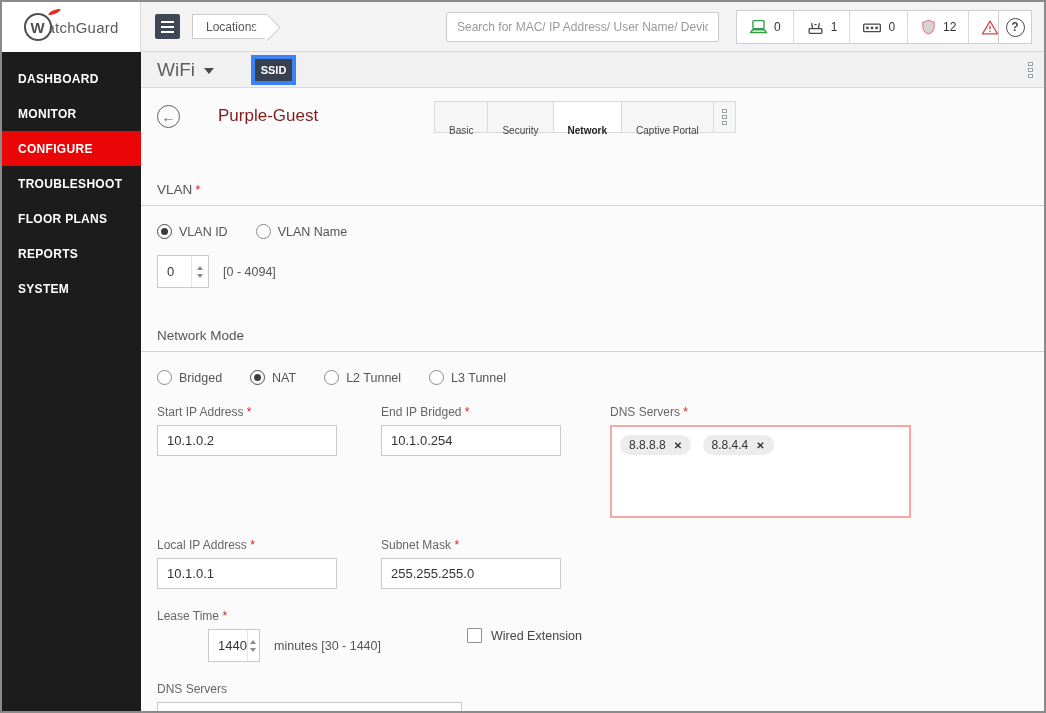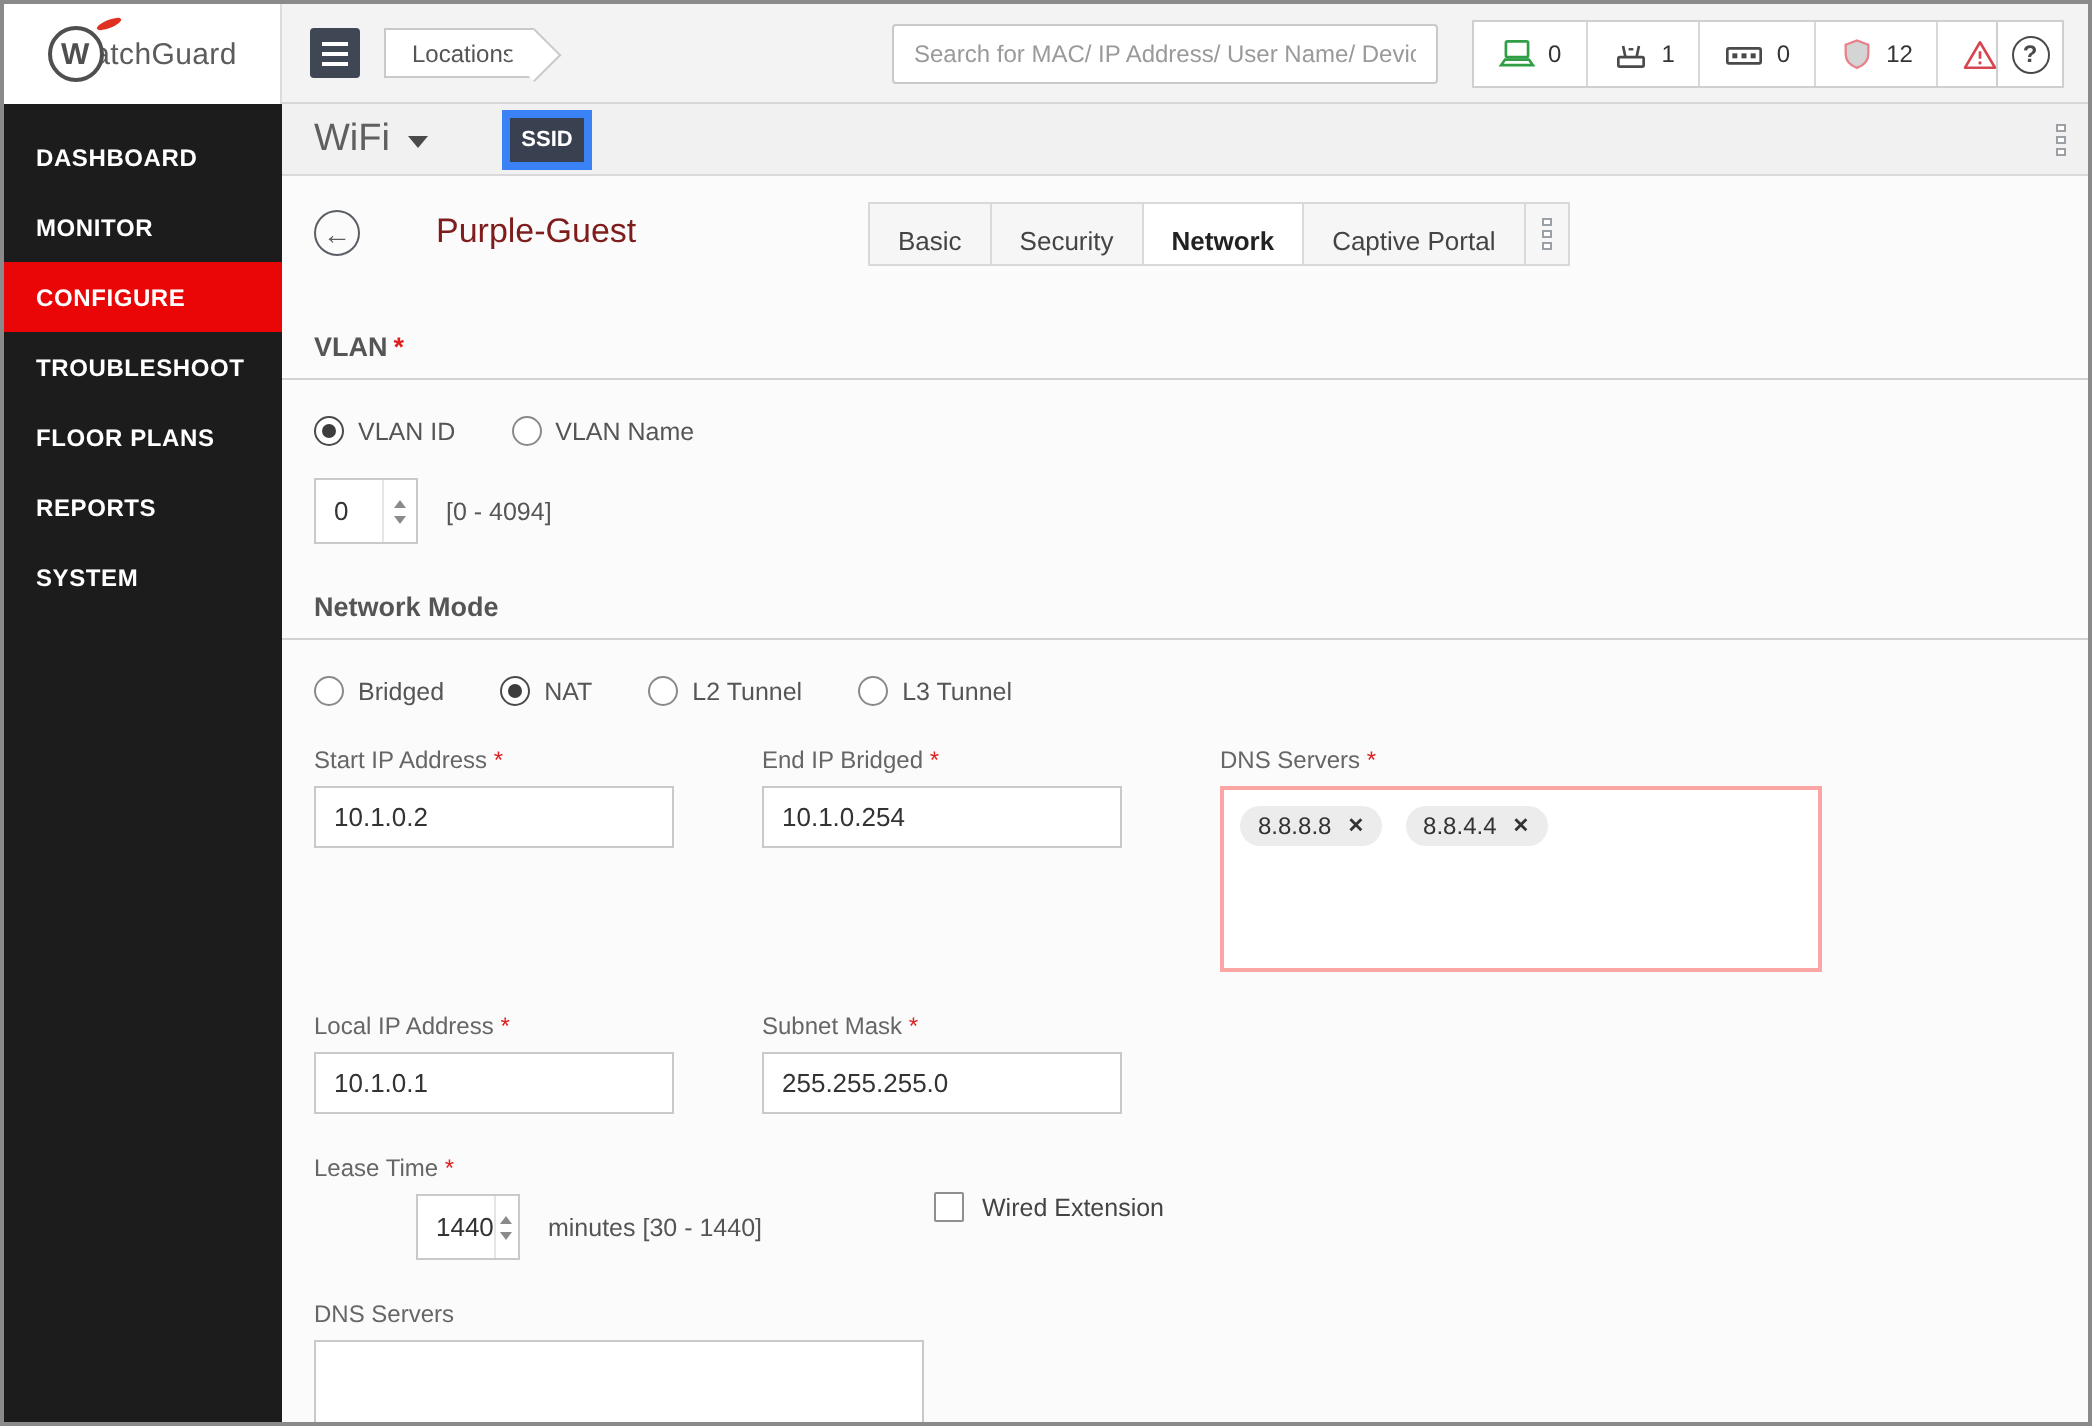--- a/index.html
+++ b/index.html
@@ -57,27 +57,27 @@
     display:flex; align-items:center; justify-content:center; cursor:pointer;}
   .kebab{ display:flex; flex-direction:column; gap:2px; align-items:center; cursor:pointer;}
   .kebab i{ display:block; width:5px; height:4px; border:1px solid #9aa0a6; background:#fff;}
   .row-kebab{ position:absolute; right:11px; top:10px;}
   
   .title-row{ position:relative; height:46px; margin-top:8px;}
   .back-btn{ position:absolute; left:16px; top:9px; width:23px; height:23px; border:1.6px solid #5a5f66;
     border-radius:50%; color:#5a5f66; font-size:14px; display:flex; align-items:center; justify-content:center; cursor:pointer;}
   .page-title{ position:absolute; left:48px; top:10px; font-size:17px; color:#7f1d1d;margin-left:29px;}
   .tabs{ position:absolute; left:294px; top:5px; display:flex;}
-  .tab{ height:32px; line-height:30px; padding:4px 14px; border:1px solid #d9d9d9; margin-left:-1px;
-    background:#f6f6f6; font-size:13px; color:#444; cursor:pointer;}
+  .tab{ height:32px; line-height:30px; padding:14px 14px; border:1px solid #d9d9d9; margin-left:-1px;
+    background:#f6f6f6; font-size:10px; color:#444; cursor:pointer;}
   .tab.active{ background:#fff; font-weight:bold; color:#222;}
   .tab-kebab{ width:23px; height:32px; border:1px solid #d9d9d9; margin-left:-1px; background:#f6f6f6;
     display:flex; align-items:center; justify-content:center; cursor:pointer;}
   
-  .section-hdr{ margin-top:24px; padding-left:16px; font-size:13.5px; color:#555;font-weight:bold;}
+  .section-hdr{ margin-top:40px; padding-left:16px; font-size:13.5px; color:#555;}
   .section-hdr .req{ color:#e02020; margin-left:3px;}
   .divider{ border-bottom:1px solid #d2d2d2; margin-top:8px;}
   .req{ color:#e02020; }
   
   .radio-row{ display:flex; align-items:center; gap:28px; margin:18px 0 0 16px;}
   .radio{ display:flex; align-items:center; gap:7px; cursor:pointer; font-size:12.5px; color:#555;}
   .rb{ width:15px; height:15px; border:1px solid #8a8a8a; border-radius:50%; background:#fff;
     display:flex; align-items:center; justify-content:center;}
   .rb.checked{ border-color:#4a4a4a;}
   .rb.checked::after{ content:""; width:7px; height:7px; border-radius:50%; background:#3d3d3d;}

